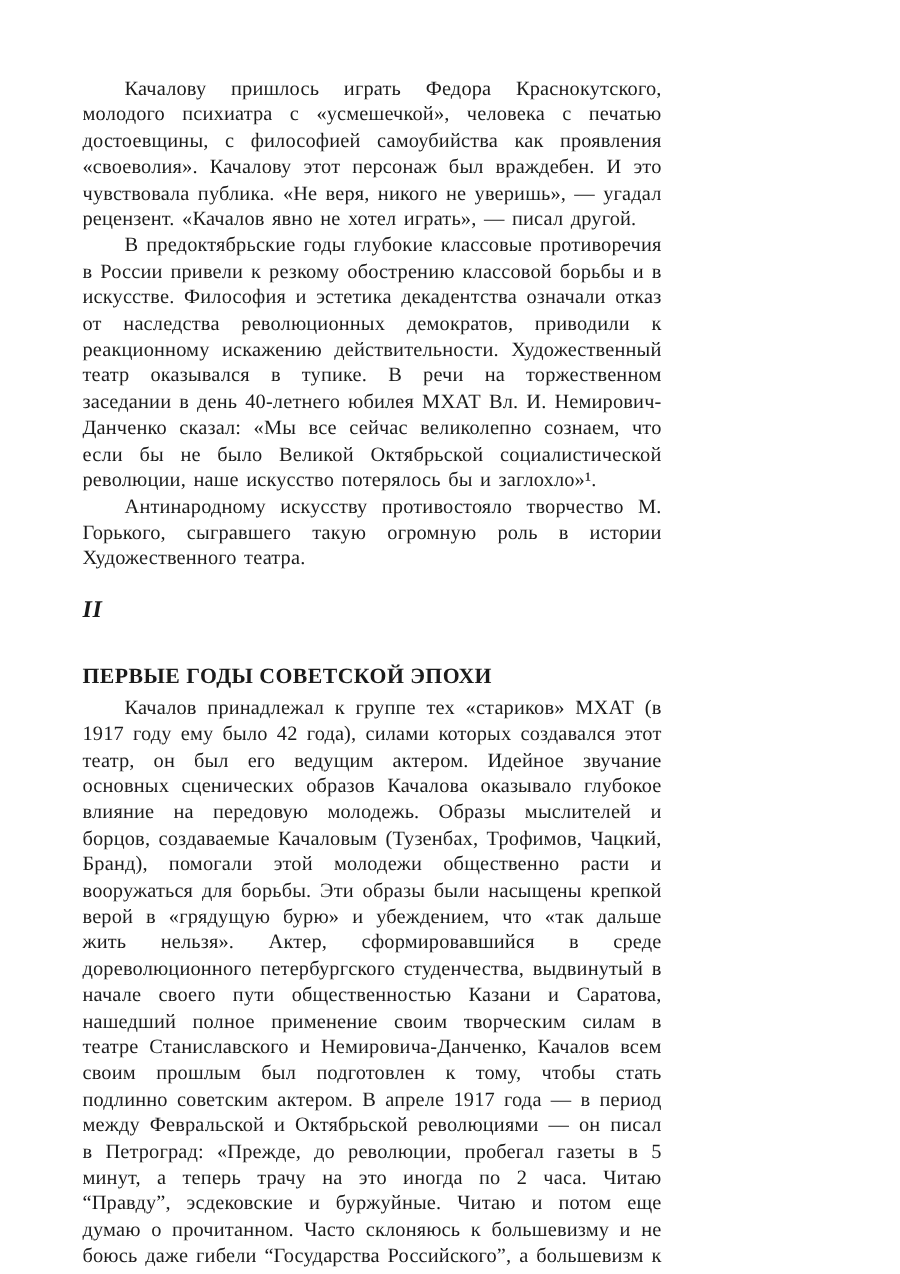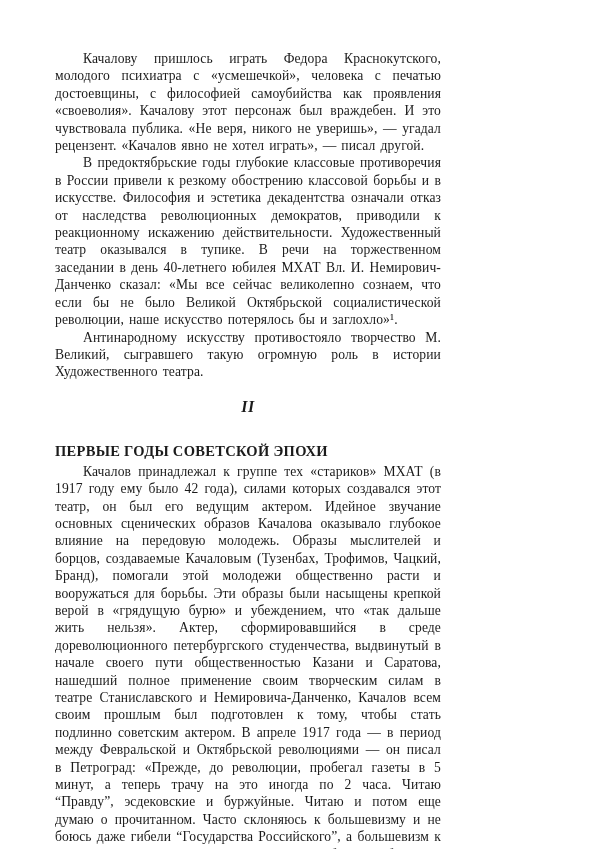--- a/index.html
+++ b/index.html
@@ -25,21 +25,20 @@
     margin: 0;
     font-size: 13.6px;
     line-height: 17.4px;
     text-align: justify;
     text-indent: 28px;
     word-spacing: 1.5px;
     letter-spacing: 0.1px;
   }
   .section-number {
     margin: 17px 0 0 0;
-    text-align: center;
     font-size: 16px;
     font-weight: bold;
     font-style: italic;
     letter-spacing: 0.5px;
   }
   .section-title {
     margin: 27px 0 3px 0;
     text-align: left;
     font-size: 14.5px;
     font-weight: bold;
@@ -61,21 +60,21 @@
 </style>
 </head>
 <body>
 
 <div class="page">
 
   <p class="body-par">Качалову пришлось играть Федора Краснокутского, молодого психиатра с «усмешечкой», человека с печатью достоевщины, с философией самоубийства как проявления «своеволия». Качалову этот персонаж был враждебен. И это чувствовала публика. «Не веря, никого не уверишь», — угадал рецензент. «Качалов явно не хотел играть», — писал другой.</p>
 
   <p class="body-par">В предоктябрьские годы глубокие классовые противоречия в России привели к резкому обострению классовой борьбы и в искусстве. Философия и эстетика декадентства означали отказ от наследства революционных демократов, приводили к реакционному искажению действительности. Художественный театр оказывался в тупике. В речи на торжественном заседании в день 40-летнего юбилея МХАТ Вл. И. Немирович-Данченко сказал: «Мы все сейчас великолепно сознаем, что если бы не было Великой Октябрьской социалистической революции, наше искусство потерялось бы и заглохло»¹.</p>
 
-  <p class="body-par">Антинародному искусству противостояло творчество М. Великий, сыгравшего такую огромную роль в истории Художественного театра.</p>
+  <p class="body-par">Антинародному искусству противостояло творчество М. Горького, сыгравшего такую огромную роль в истории Художественного театра.</p>
 
   <h2 class="section-number">II</h2>
 
   <h3 class="section-title">ПЕРВЫЕ ГОДЫ СОВЕТСКОЙ ЭПОХИ</h3>
 
   <p class="body-par">Качалов принадлежал к группе тех «стариков» МХАТ (в 1917 году ему было 42 года), силами которых создавался этот театр, он был его ведущим актером. Идейное звучание основных сценических образов Качалова оказывало глубокое влияние на передовую молодежь. Образы мыслителей и борцов, создаваемые Качаловым (Тузенбах, Трофимов, Чацкий, Бранд), помогали этой молодежи общественно расти и вооружаться для борьбы. Эти образы были насыщены крепкой верой в «грядущую бурю» и убеждением, что «так дальше жить нельзя». Актер, сформировавшийся в среде дореволюционного петербургского студенчества, выдвинутый в начале своего пути общественностью Казани и Саратова, нашедший полное применение своим творческим силам в театре Станиславского и Немировича-Данченко, Качалов всем своим прошлым был подготовлен к тому, чтобы стать подлинно советским актером. В апреле 1917 года — в период между Февральской и Октябрьской революциями — он писал в Петроград: «Прежде, до революции, пробегал газеты в 5 минут, а теперь трачу на это иногда по 2 часа. Читаю “Правду”, эсдековские и буржуйные. Читаю и потом еще думаю о прочитанном. Часто склоняюсь к большевизму и не боюсь даже гибели “Государства Российского”, а большевизм к этому ведет. Пускай! Вот только увидеть бы, что будет на развалинах. И тут бывает досадно, что стар».</p>
 
 
 
 </div>

